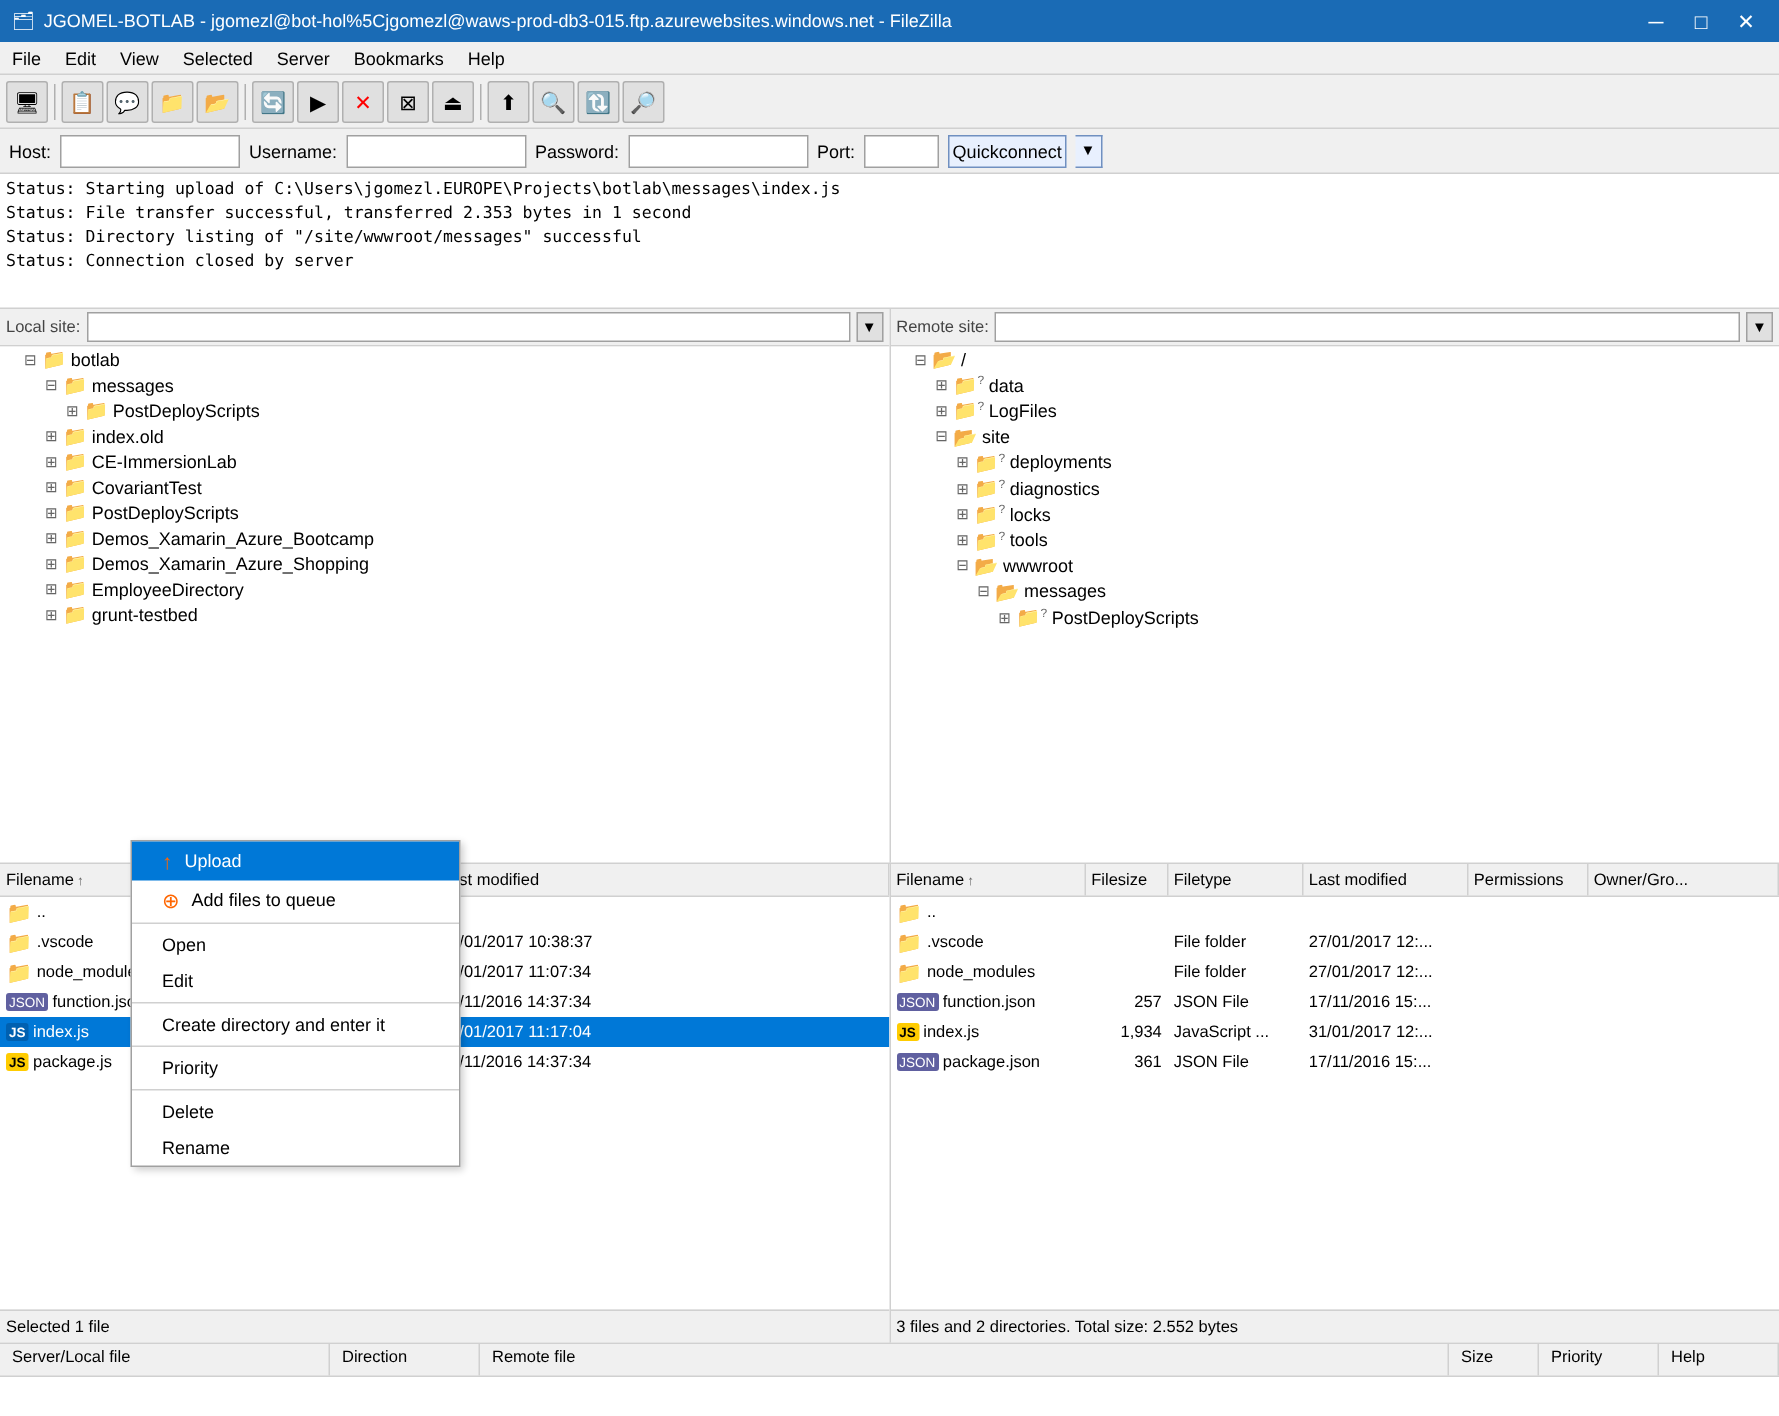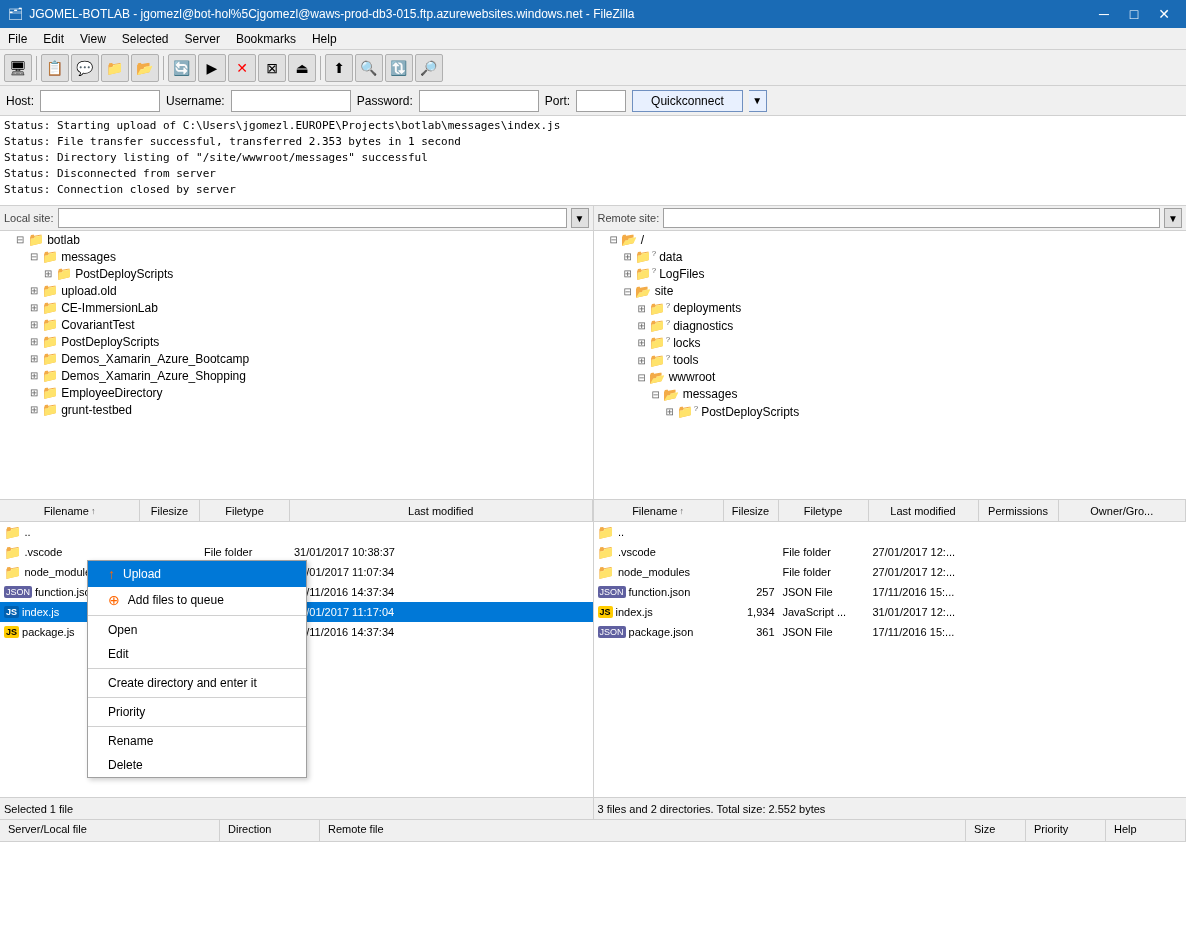--- a/index.html
+++ b/index.html
@@ -21,49 +21,49 @@
     .tb-separator { width: 1px; height: 24px; background: #b0b0b0; margin: 0 2px; }
 
     
     #connbar { background: #f0f0f0; height: 30px; display: flex; align-items: center; padding: 2px 6px; gap: 6px; border-bottom: 1px solid #d0d0d0; }
     .conn-label { font-size: 12px; }
     .conn-input { height: 22px; border: 1px solid #a0a0a0; padding: 0 4px; font-size: 12px; }
     #host-input { width: 120px; }
     #user-input { width: 120px; }
     #pass-input { width: 120px; }
     #port-input { width: 50px; }
-    #quickconnect-btn { height: 22px; padding: 0 18px; background: #e8f0fe; border: 1px solid #7090c0; font-size: 12px; cursor: pointer; color: #000; }
+    #quickconnect-btn { height: 22px; padding: 0 2px; background: #e8f0fe; border: 1px solid #7090c0; font-size: 12px; cursor: pointer; color: #000; }
     #quickconnect-dropdown { height: 22px; width: 18px; background: #e8f0fe; border: 1px solid #7090c0; border-left: none; font-size: 10px; cursor: pointer; display: flex; align-items: center; justify-content: center; }
 
     
     #statusarea { background: white; height: 90px; overflow-y: auto; border-bottom: 1px solid #d0d0d0; padding: 2px 4px; font-size: 11px; font-family: monospace; }
     .status-line { line-height: 16px; }
 
     
-    #main-content { display: flex; height: 294px; border-bottom: 1px solid #d0d0d0; }
+    #main-content { display: flex; height: 370px; border-bottom: 1px solid #d0d0d0; }
 
     
     .pane { flex: 1; display: flex; flex-direction: column; border-right: 1px solid #d0d0d0; overflow: hidden; }
     .pane:last-child { border-right: none; }
     .pane-header { background: #f0f0f0; padding: 2px 4px; border-bottom: 1px solid #d0d0d0; display: flex; align-items: center; gap: 4px; }
     .pane-label { font-size: 11px; color: #444; }
     .pane-path { flex: 1; height: 20px; border: 1px solid #a0a0a0; padding: 0 4px; font-size: 11px; }
     .pane-dropdown { width: 18px; height: 20px; background: #e0e0e0; border: 1px solid #a0a0a0; cursor: pointer; display: flex; align-items: center; justify-content: center; font-size: 10px; }
     .tree-area { flex: 1; overflow-y: auto; overflow-x: hidden; background: white; }
     .tree-item { display: flex; align-items: center; padding: 1px 2px; cursor: pointer; white-space: nowrap; }
     .tree-indent { display: inline-block; }
     .tree-toggle { width: 12px; font-size: 10px; color: #666; }
     .folder-icon { color: #f0c040; margin-right: 3px; font-size: 13px; }
 
     
     #filelist-area { display: flex; height: 320px; border-bottom: 1px solid #d0d0d0; }
     .filelist-pane { flex: 1; display: flex; flex-direction: column; border-right: 1px solid #d0d0d0; overflow: hidden; }
     .filelist-pane:last-child { border-right: none; }
     .col-headers { display: flex; background: #f0f0f0; border-bottom: 1px solid #d0d0d0; height: 22px; }
-    .col-header { padding: 3px 4px; font-size: 11px; border-right: 1px solid #d0d0d0; cursor: pointer; white-space: nowrap; overflow: hidden; display: flex; align-items: center; gap: 2px; justify-content: center; }
+    .col-header { padding: 3px 4px; font-size: 11px; border-right: 1px solid #d0d0d0; cursor: pointer; white-space: nowrap; overflow: hidden; display: flex; align-items: center; gap: 2px; }
     .sort-arrow { font-size: 9px; color: #666; }
     .file-list { flex: 1; overflow-y: auto; overflow-x: hidden; background: white; }
     .file-row { display: flex; align-items: center; height: 20px; cursor: pointer; }
     .file-row.selected { background: #0078d7; color: white; }
     .file-cell { padding: 0 4px; white-space: nowrap; overflow: hidden; text-overflow: ellipsis; font-size: 11px; }
     .status-bar-bottom { background: #f0f0f0; height: 22px; display: flex; align-items: center; padding: 0 4px; font-size: 11px; border-top: 1px solid #d0d0d0; }
 
     
     #queue-area { height: 130px; display: flex; flex-direction: column; border-bottom: 1px solid #d0d0d0; background: white; }
     .queue-headers { display: flex; background: #f0f0f0; border-bottom: 1px solid #d0d0d0; height: 22px; }
@@ -148,21 +148,20 @@
   <label class="conn-label">Port:</label>
   <input id="port-input" class="conn-input" type="text" style="">
   <button id="quickconnect-btn">Quickconnect</button>
   <div id="quickconnect-dropdown">▼</div>
 </div>
 
 <div id="statusarea">
 <div class="status-line">Status: Starting upload of C:\Users\jgomezl.EUROPE\Projects\botlab\messages\index.js</div>
     <div class="status-line">Status: File transfer successful, transferred 2.353 bytes in 1 second</div>
     <div class="status-line">Status: Directory listing of "/site/wwwroot/messages" successful</div>
-    <div class="status-line">Status: Disconnected from server</div>
     <div class="status-line">Status: Connection closed by server</div>
   </div>
 
 <div id="main-content">
 
   <div class="pane">
     <div class="pane-header">
       <span class="pane-label">Local site:</span>
       <input class="pane-path" style="">
       <div class="pane-dropdown">▼</div>
@@ -183,21 +182,21 @@
         <div class="tree-item">
           <span class="tree-indent" style="width: 42px;"></span>
           <span class="tree-toggle">⊞</span>
           <span class="folder-icon">📁</span>
           <span>PostDeployScripts</span>
         </div>
         <div class="tree-item">
           <span class="tree-indent" style="width: 28px;"></span>
           <span class="tree-toggle">⊞</span>
           <span class="folder-icon">📁</span>
-          <span>upload.old</span>
+          <span>index.old</span>
         </div>
         <div class="tree-item">
           <span class="tree-indent" style="width: 28px;"></span>
           <span class="tree-toggle">⊞</span>
           <span class="folder-icon">📁</span>
           <span>CE-ImmersionLab</span>
         </div>
         <div class="tree-item">
           <span class="tree-indent" style="width: 28px;"></span>
           <span class="tree-toggle">⊞</span>
@@ -483,15 +482,15 @@
 <div class="ctx-item highlighted"><span style="color:#ff6600;font-weight:bold;font-size:14px;">↑</span>Upload</div>
     <div class="ctx-item"><span style="color:#ff6600;font-size:14px;">⊕</span>Add files to queue</div>
     <div class="ctx-separator"></div>
     <div class="ctx-item">Open</div>
     <div class="ctx-item">Edit</div>
     <div class="ctx-separator"></div>
     <div class="ctx-item">Create directory and enter it</div>
     <div class="ctx-separator"></div>
     <div class="ctx-item">Priority</div>
     <div class="ctx-separator"></div>
+    <div class="ctx-item">Delete</div>
     <div class="ctx-item">Rename</div>
-    <div class="ctx-item">Delete</div>
   </div>
 
 </body></html>

